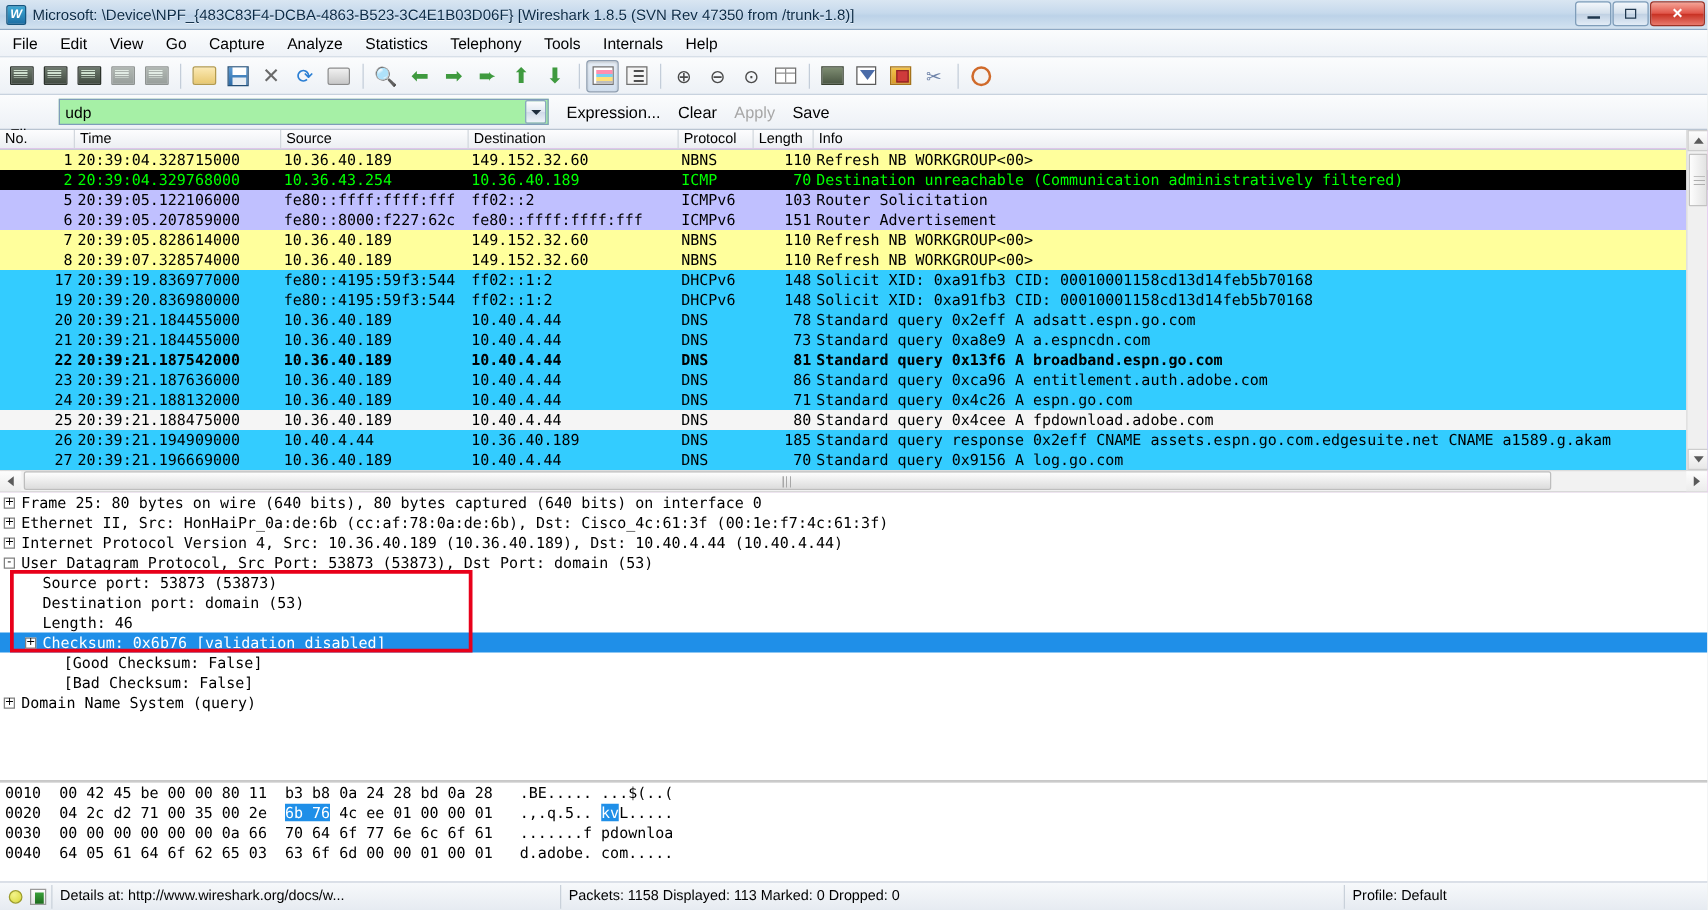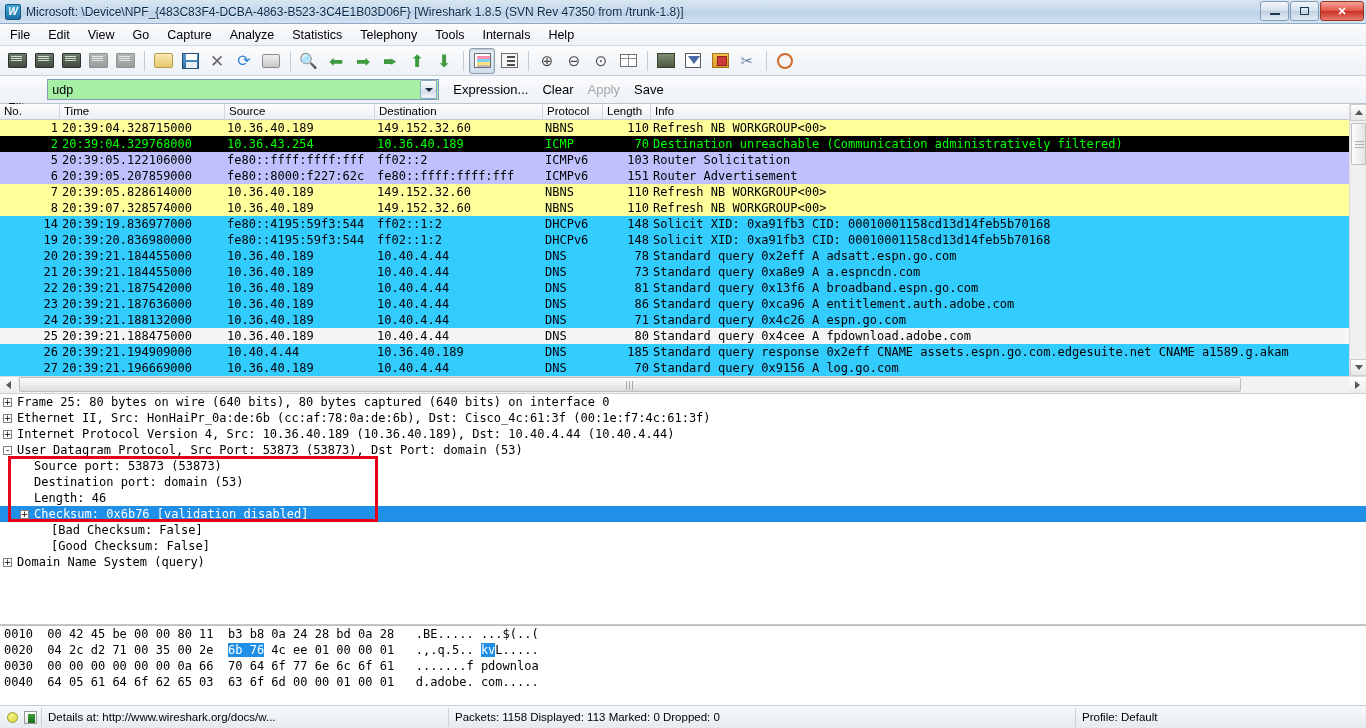--- a/index.html
+++ b/index.html
@@ -487,21 +487,21 @@
         <div class="prow" style="background: rgb(255, 255, 156); color: rgb(0, 0, 0);">
           <div class="c c-no">8</div>
           <div class="c c-time">20:39:07.328574000</div>
           <div class="c c-src">10.36.40.189</div>
           <div class="c c-dst">149.152.32.60</div>
           <div class="c c-proto">NBNS</div>
           <div class="c c-len">110</div>
           <div class="c c-info">Refresh NB WORKGROUP&lt;00&gt;</div>
         </div>
         <div class="prow" style="background: rgb(51, 204, 255); color: rgb(0, 0, 0);">
-          <div class="c c-no">14</div>
+          <div class="c c-no">17</div>
           <div class="c c-time">20:39:19.836977000</div>
           <div class="c c-src">fe80::4195:59f3:544</div>
           <div class="c c-dst">ff02::1:2</div>
           <div class="c c-proto">DHCPv6</div>
           <div class="c c-len">148</div>
           <div class="c c-info">Solicit XID: 0xa91fb3 CID: 00010001158cd13d14feb5b70168</div>
         </div>
         <div class="prow" style="background: rgb(51, 204, 255); color: rgb(0, 0, 0);">
           <div class="c c-no">19</div>
           <div class="c c-time">20:39:20.836980000</div>
@@ -522,21 +522,21 @@
         </div>
         <div class="prow" style="background: rgb(51, 204, 255); color: rgb(0, 0, 0);">
           <div class="c c-no">21</div>
           <div class="c c-time">20:39:21.184455000</div>
           <div class="c c-src">10.36.40.189</div>
           <div class="c c-dst">10.40.4.44</div>
           <div class="c c-proto">DNS</div>
           <div class="c c-len">73</div>
           <div class="c c-info">Standard query 0xa8e9  A a.espncdn.com</div>
         </div>
-        <div class="prow" style="background: rgb(51, 204, 255); color: rgb(0, 0, 0);">
+        <div class="prow" style="background: rgb(51, 204, 255); color: rgb(0, 0, 0); font-weight: bold;">
           <div class="c c-no">22</div>
           <div class="c c-time">20:39:21.187542000</div>
           <div class="c c-src">10.36.40.189</div>
           <div class="c c-dst">10.40.4.44</div>
           <div class="c c-proto">DNS</div>
           <div class="c c-len">81</div>
           <div class="c c-info">Standard query 0x13f6  A broadband.espn.go.com</div>
         </div>
         <div class="prow" style="background: rgb(51, 204, 255); color: rgb(0, 0, 0);">
           <div class="c c-no">23</div>
@@ -641,25 +641,25 @@
       <div class="drow" style="padding-left: 20px;">
         <span class="expander blank"></span>
         <span>Length: 46</span>
       </div>
       <div class="drow selected" style="padding-left: 20px;">
         <span class="expander">+</span>
         <span>Checksum: 0x6b76 [validation disabled]</span>
       </div>
       <div class="drow" style="padding-left: 37px;">
         <span class="expander blank"></span>
-        <span>[Bad Checksum: False]</span>
+        <span>[Good Checksum: False]</span>
       </div>
       <div class="drow" style="padding-left: 37px;">
         <span class="expander blank"></span>
-        <span>[Good Checksum: False]</span>
+        <span>[Bad Checksum: False]</span>
       </div>
       <div class="drow" style="padding-left: 3px;">
         <span class="expander">+</span>
         <span>Domain Name System (query)</span>
       </div>
       <div class="red-box" style="left:8px; top:62px; width:370px; height:66px;"></div>
     </div>
 
   <div class="hex-pane" id="hex-pane">
       <div class="hrow"><span>0010</span>  <span>00 42 45 be 00 00 80 11</span>  <span>b3 b8 0a 24 28 bd 0a 28</span>   <span>.BE.....</span> <span>...$(..(</span></div>

